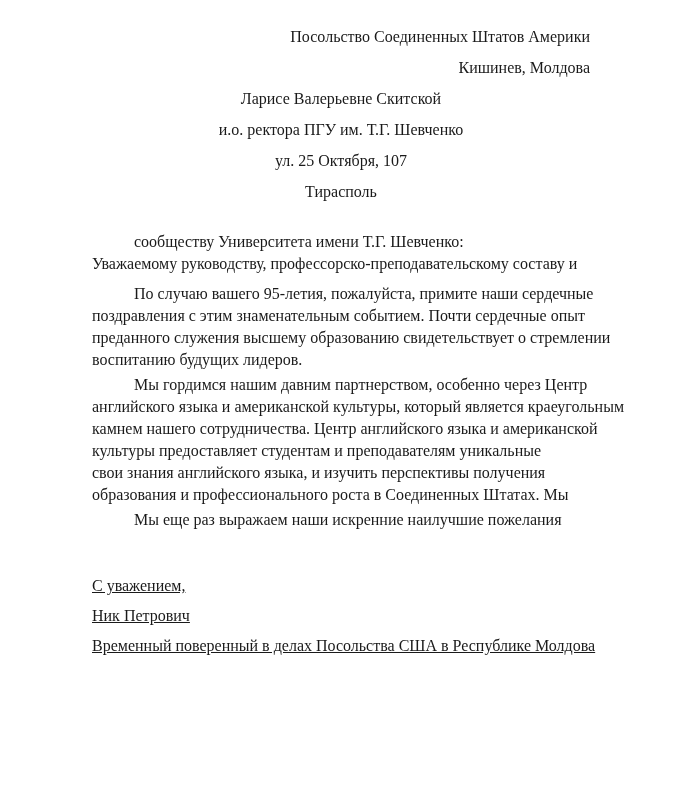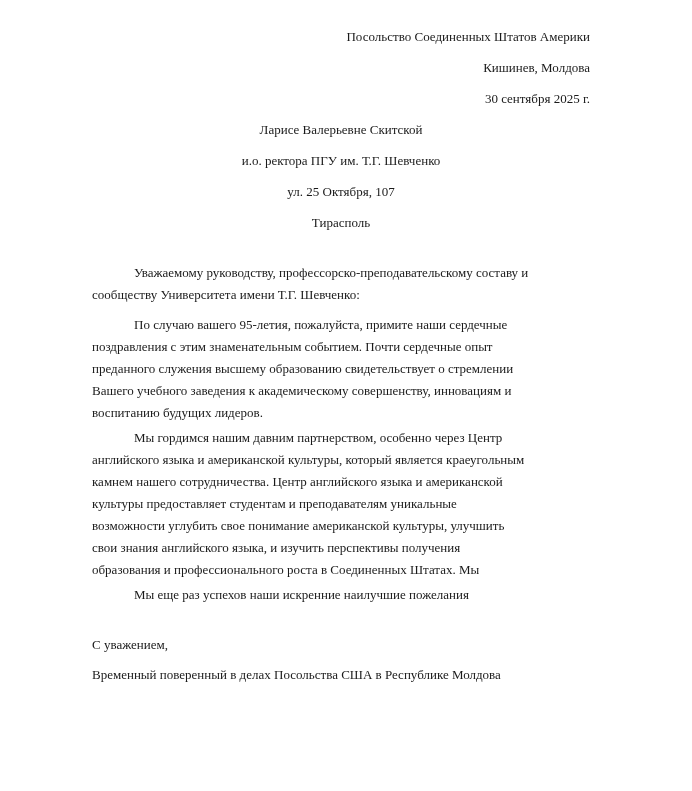--- a/index.html
+++ b/index.html
@@ -8,21 +8,21 @@
     background: #ffffff;
   }
   .page {
     position: relative;
     width: 636px;
     height: 791px;
     box-sizing: border-box;
     background: var(--page-bg, #ffffff);
     color: var(--text-color, #1a1a1a);
     font-family: "Liberation Serif", "DejaVu Serif", serif;
-    font-size: 13px;
+    font-size: 16px;
     padding: 21px 46px 0 92px;
     overflow: hidden;
   }
   .line, .one-line {
     white-space: nowrap;
   }
   .sender-block {
     text-align: right;
     line-height: 31px;
   }
@@ -36,65 +36,64 @@
     line-height: 22px;
   }
   .body-para {
     line-height: 22px;
     margin: 0 0 3px 0;
   }
   .para-indent .line:first-child {
     text-indent: 42px;
   }
   .closing-block {
-    margin-top: 24px;
+    margin-top: 40px;
     line-height: 30px;
+    text-decoration: underline;
   }
 </style>
 </head>
 <body>
 
 <div class="page">
 
   <div class="sender-block">
     <div class="one-line">Посольство Соединенных Штатов Америки</div>
     <div class="one-line">Кишинев, Молдова</div>
-    <div class="one-line">30 сентября 2025 г.</div>
   </div>
 
   <div class="recipient-block">
     <div class="one-line">Ларисе Валерьевне Скитской</div>
     <div class="one-line">и.о. ректора ПГУ им. Т.Г. Шевченко</div>
     <div class="one-line">ул. 25 Октября, 107</div>
     <div class="one-line">Тирасполь</div>
   </div>
 
   <div class="salutation para-indent">
+      <div class="line">сообществу Университета имени Т.Г. Шевченко:</div>
       <div class="line">Уважаемому руководству, профессорско-преподавательскому составу и</div>
-      <div class="line">сообществу Университета имени Т.Г. Шевченко:</div>
     </div>
 
   <div class="body-para para-indent">
       <div class="line">По случаю вашего 95-летия, пожалуйста, примите наши сердечные</div>
       <div class="line">поздравления с этим знаменательным событием. Почти сердечные опыт</div>
       <div class="line">преданного служения высшему образованию свидетельствует о стремлении</div>
-      <div class="line">Вашего учебного заведения к академическому совершенству, инновациям и</div>
       <div class="line">воспитанию будущих лидеров.</div>
     </div>
   <div class="body-para para-indent">
       <div class="line">Мы гордимся нашим давним партнерством, особенно через Центр</div>
       <div class="line">английского языка и американской культуры, который является краеугольным</div>
       <div class="line">камнем нашего сотрудничества. Центр английского языка и американской</div>
       <div class="line">культуры предоставляет студентам и преподавателям уникальные</div>
-      <div class="line">возможности углубить свое понимание американской культуры, улучшить</div>
       <div class="line">свои знания английского языка, и изучить перспективы получения</div>
       <div class="line">образования и профессионального роста в Соединенных Штатах. Мы</div>
     </div>
   <div class="body-para para-indent">
-      <div class="line">Мы еще раз успехов наши искренние наилучшие пожелания</div>
+      <div class="line">Мы еще раз выражаем наши искренние наилучшие пожелания</div>
     </div>
 
   <div class="closing-block">
     <div class="one-line">С уважением,</div>
+    <div class="one-line">Ник Петрович</div>
     <div class="one-line">Временный поверенный в делах Посольства США в Республике Молдова</div>
   </div>
 
 </div>
 
 </body></html>

